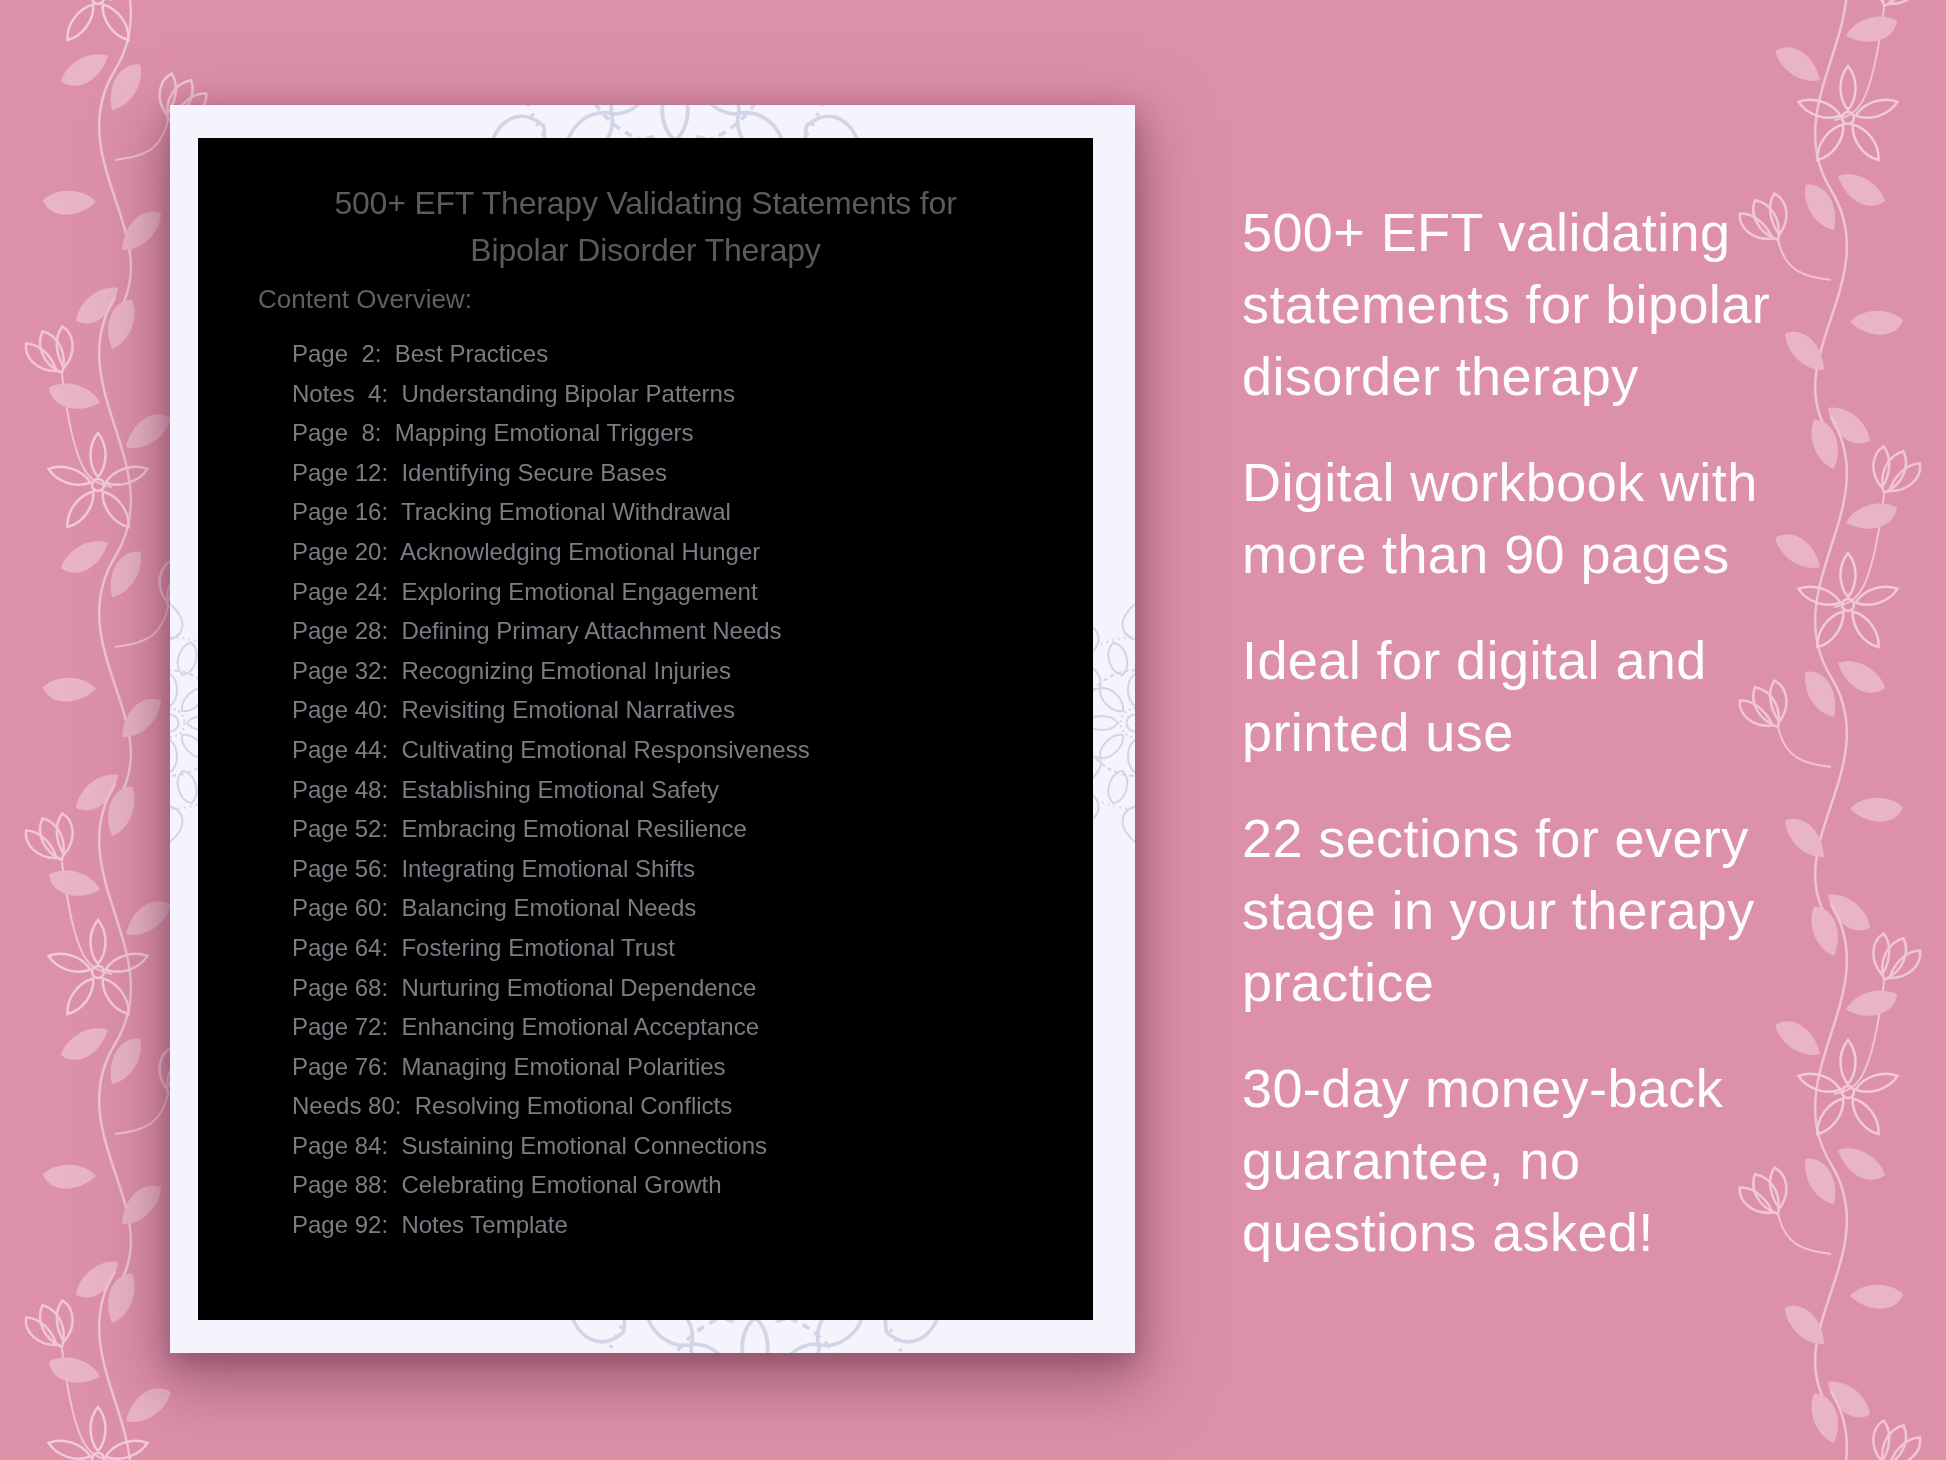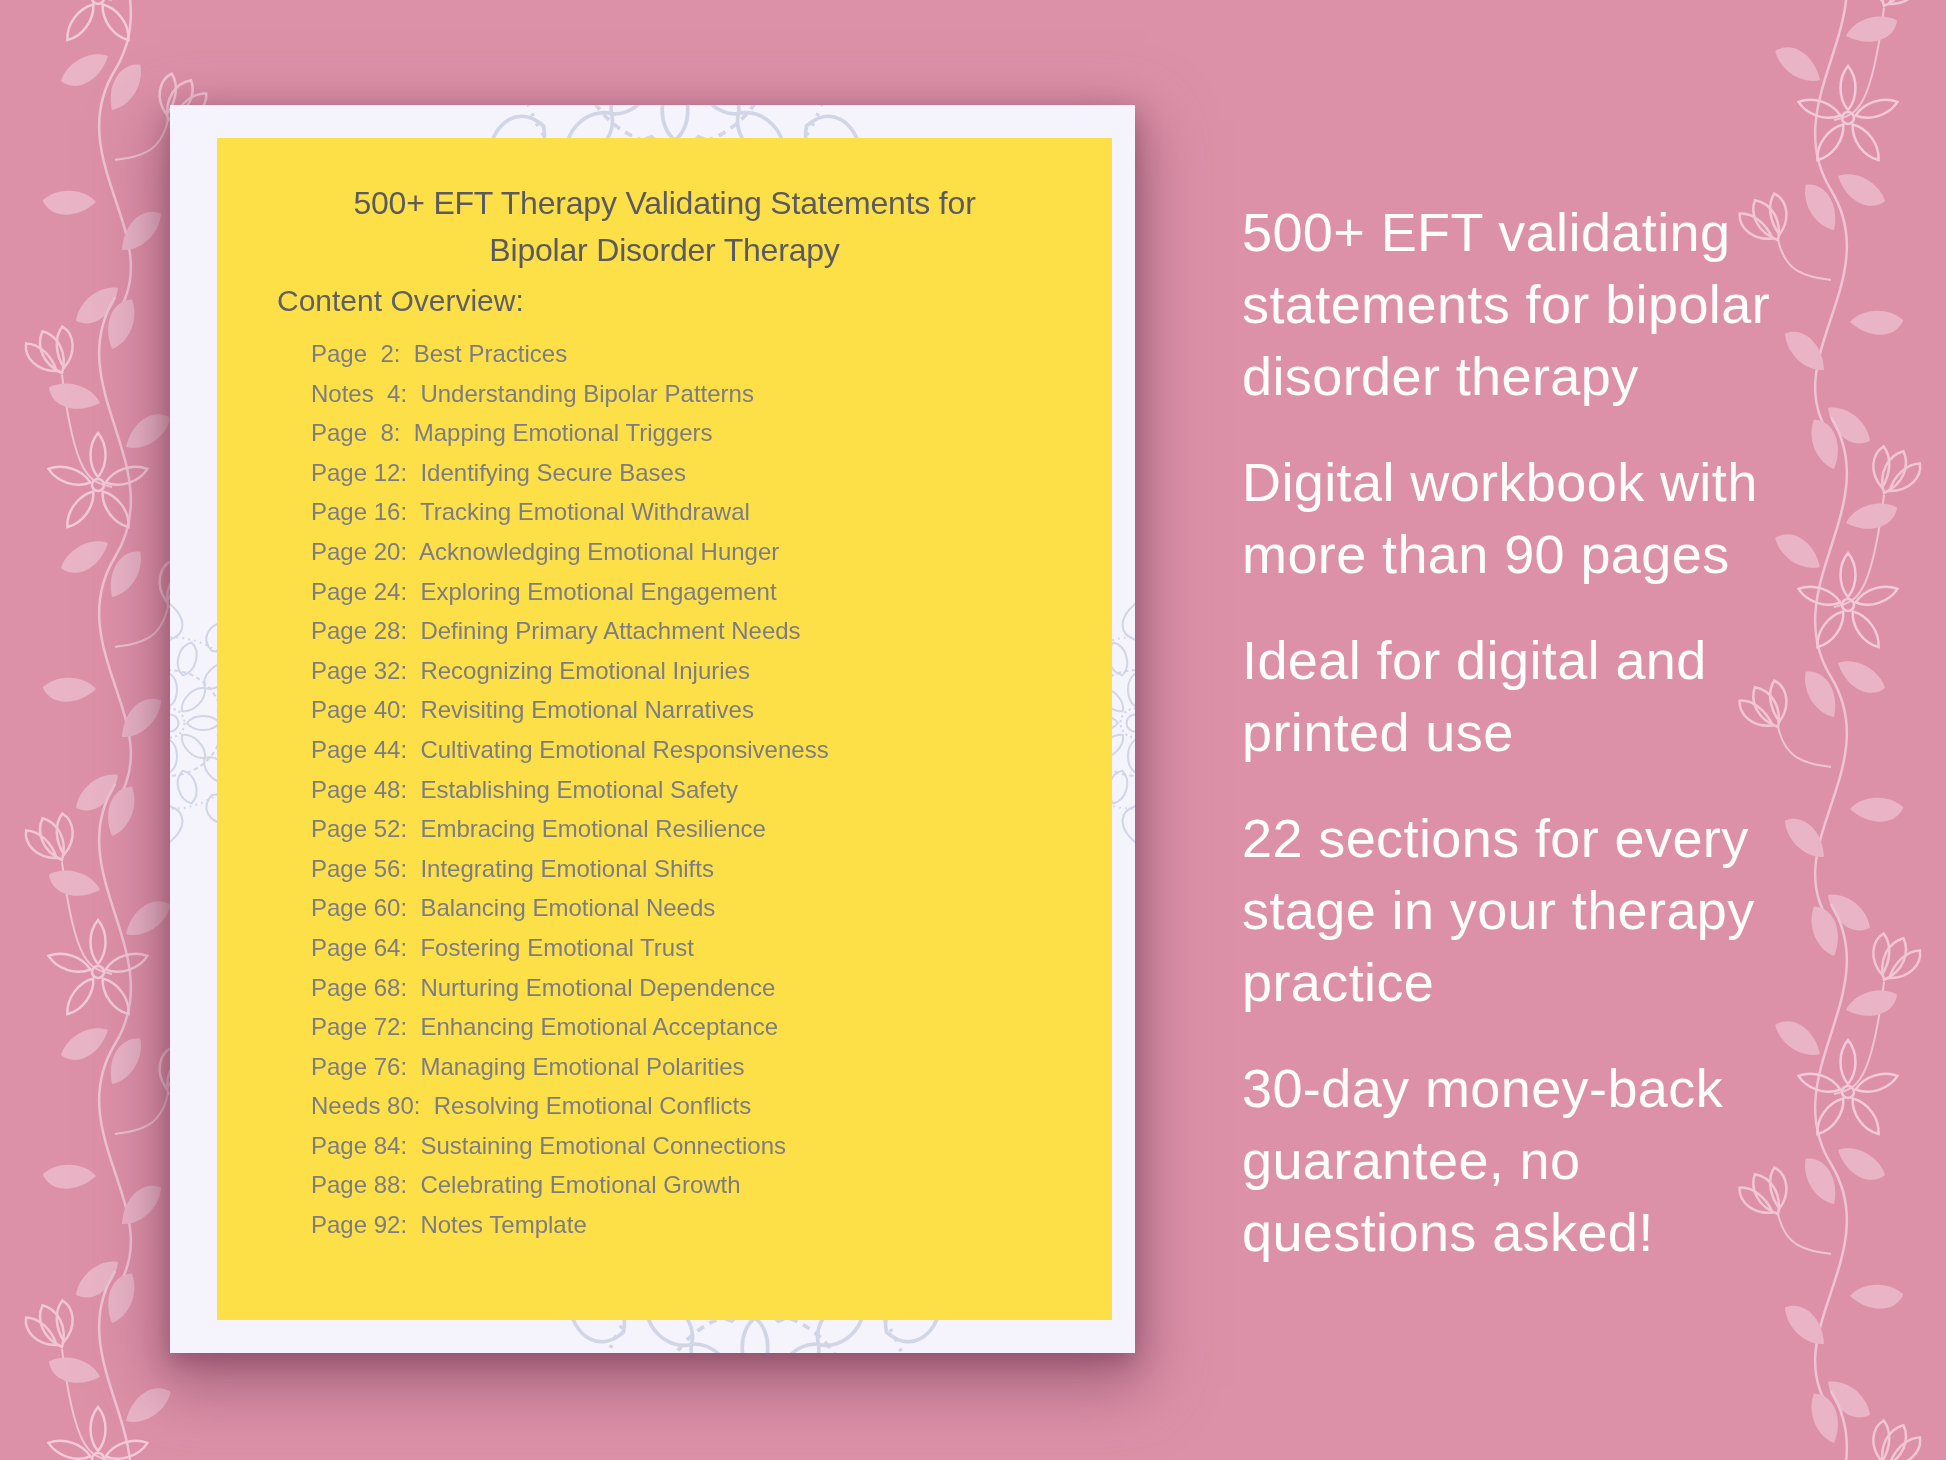--- a/index.html
+++ b/index.html
@@ -13,31 +13,31 @@
   .floral.right{right:0;}
 
   
   .card{
     position:absolute;left:170px;top:105px;width:965px;height:1248px;
     background:#f5f3fb;overflow:hidden;
     box-shadow:0 8px 22px rgba(112,55,80,0.45), 0 24px 60px 10px rgba(112,55,80,0.50);
   }
   .mandala{position:absolute;z-index:1;}
   .page{
-    position:absolute;z-index:2;left:47px;top:33px;width:895px;height:1182px;
-    background:#fde047;
+    position:absolute;z-index:2;left:28px;top:33px;width:895px;height:1182px;
+    background:#000000;
   }
   .doc-title{
     position:absolute;top:42px;left:0;width:100%;
     font-size:32px;line-height:47px;letter-spacing:-0.2px;
     color:#5a5a60;text-align:center;white-space:pre-line;margin:0;font-weight:400;
   }
   .toc-heading{
     position:absolute;left:60px;top:146px;margin:0;
-    font-size:30px;color:#5f5f66;font-weight:400;
+    font-size:26px;color:#5f5f66;font-weight:400;
   }
   .toc{
     position:absolute;left:94px;top:196px;margin:0;padding:0;list-style:none;
   }
   .toc li{
     font-size:24px;line-height:39.6px;color:#7c7c84;white-space:pre;
   }
 
   
   .right-panel{position:absolute;left:1242px;top:196px;width:690px;}

